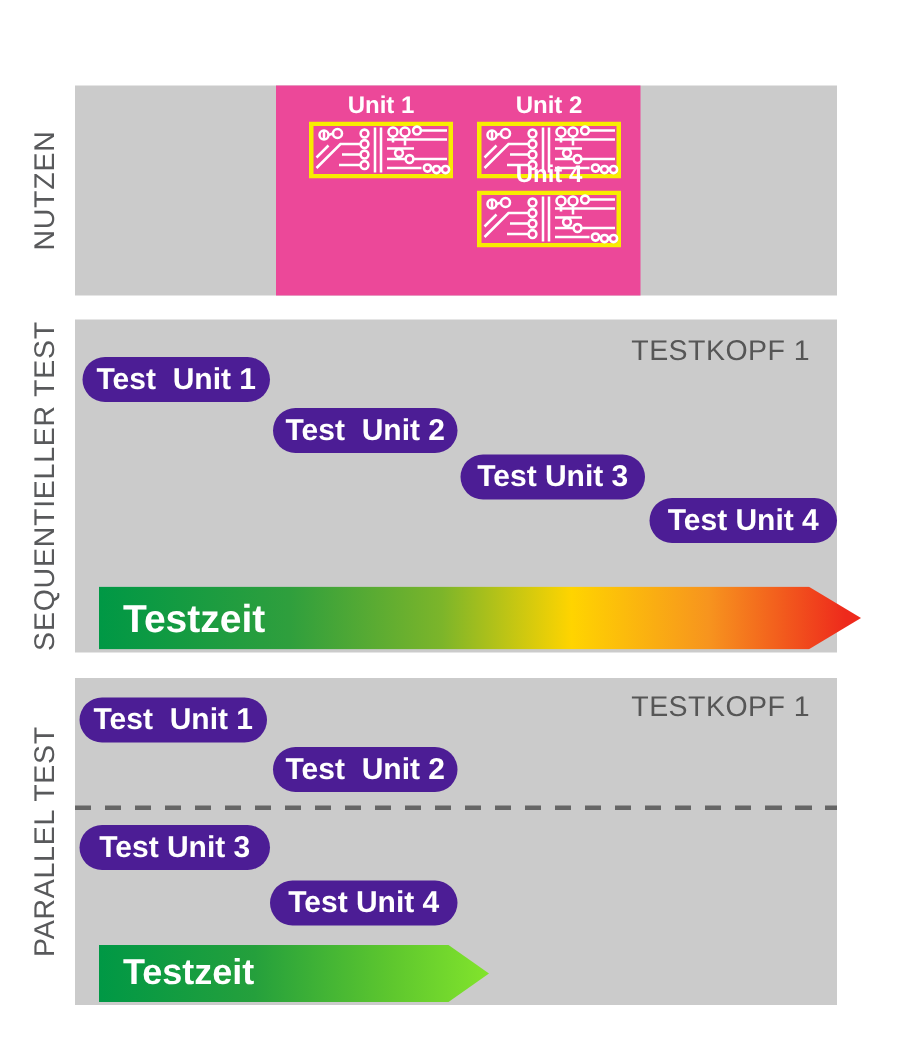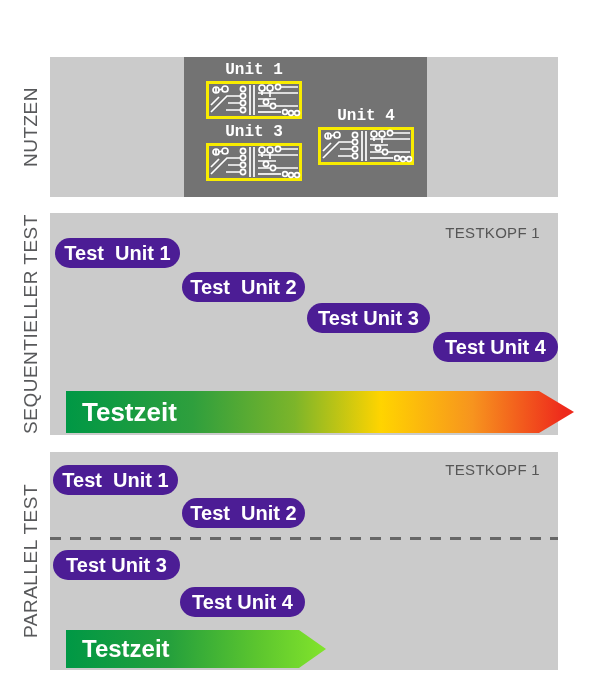--- a/index.html
+++ b/index.html
@@ -12,21 +12,21 @@
   .band-par{top:452px;height:218px;}
 
   
   .side-label{position:absolute;height:22px;line-height:22px;text-align:center;
     color:#58595b;font-size:19px;letter-spacing:.5px;transform:rotate(-90deg);white-space:nowrap;}
   .side-nutzen{width:140px;left:-39px;top:116px;}
   .side-seq{width:230px;left:-84px;top:313px;}
   .side-par{width:220px;left:-79px;top:550px;}
 
   
-  .panel{position:absolute;left:134px;top:0;width:243px;height:140px;background:#737373;font-family:Liberation Mono, monospace;}
+  .panel{position:absolute;left:134px;top:0;width:243px;height:140px;background:#ec4899;}
   .unit-cell{position:absolute;width:96px;display:flex;flex-direction:column;align-items:center;}
   .cell-u1{left:22px;top:3px;}
   .cell-u2{left:134px;top:3px;}
   .cell-u3{left:22px;top:65px;}
   .cell-u4{left:134px;top:49px;}
   .unit-label{color:#ffffff;font-weight:bold;font-size:16px;height:21px;line-height:21px;white-space:pre;}
   .pcb-svg{display:block;width:96px;height:38px;}
 
   
   .pill{position:absolute;height:30px;border-radius:15px;background:#4c1d95;color:#ffffff;
@@ -34,21 +34,21 @@
   .sp1{left:5px;top:25px;width:125px;}
   .sp2{left:132px;top:59px;width:123px;}
   .sp3{left:257px;top:90px;width:123px;}
   .sp4{left:383px;top:119px;width:125px;}
   .pp1{left:3px;top:13px;width:125px;}
   .pp2{left:132px;top:46px;width:123px;}
   .pp3{left:3px;top:98px;width:127px;}
   .pp4{left:130px;top:135px;width:125px;}
 
   
-  .testkopf{position:absolute;right:18px;color:#565656;font-size:15px;letter-spacing:.3px;white-space:pre;margin-left:40px;}
+  .testkopf{position:absolute;right:18px;color:#565656;font-size:19px;letter-spacing:.3px;white-space:pre;margin-left:40px;}
   .tk-seq{top:11px;}
   .tk-par1{top:9px;}
   .tk-par2{top:100px;}
 
   
   .dashline{position:absolute;left:0;top:85px;width:100%;height:3px;
     background:repeating-linear-gradient(90deg,#666666 0 11px,transparent 11px 20px);}
 
   
   .arrow{position:absolute;left:16px;color:#ffffff;font-weight:bold;
@@ -103,22 +103,22 @@
   <div class="side-label side-par">PARALLEL TEST</div>
 
   <section class="band band-nutzen">
     <div class="panel">
       <div class="unit-cell cell-u1">
         <div class="unit-label">Unit 1</div>
         <svg class="pcb-svg">
             <use href="#pcb"></use>
           </svg>
       </div>
-      <div class="unit-cell cell-u3">
-        <div class="unit-label">Unit 3</div>
+      <div class="unit-cell cell-u2">
+        <div class="unit-label">Unit 2</div>
         <svg class="pcb-svg">
             <use href="#pcb"></use>
           </svg>
       </div>
       <div class="unit-cell cell-u4">
         <div class="unit-label">Unit 4</div>
         <svg class="pcb-svg">
             <use href="#pcb"></use>
           </svg>
       </div>

